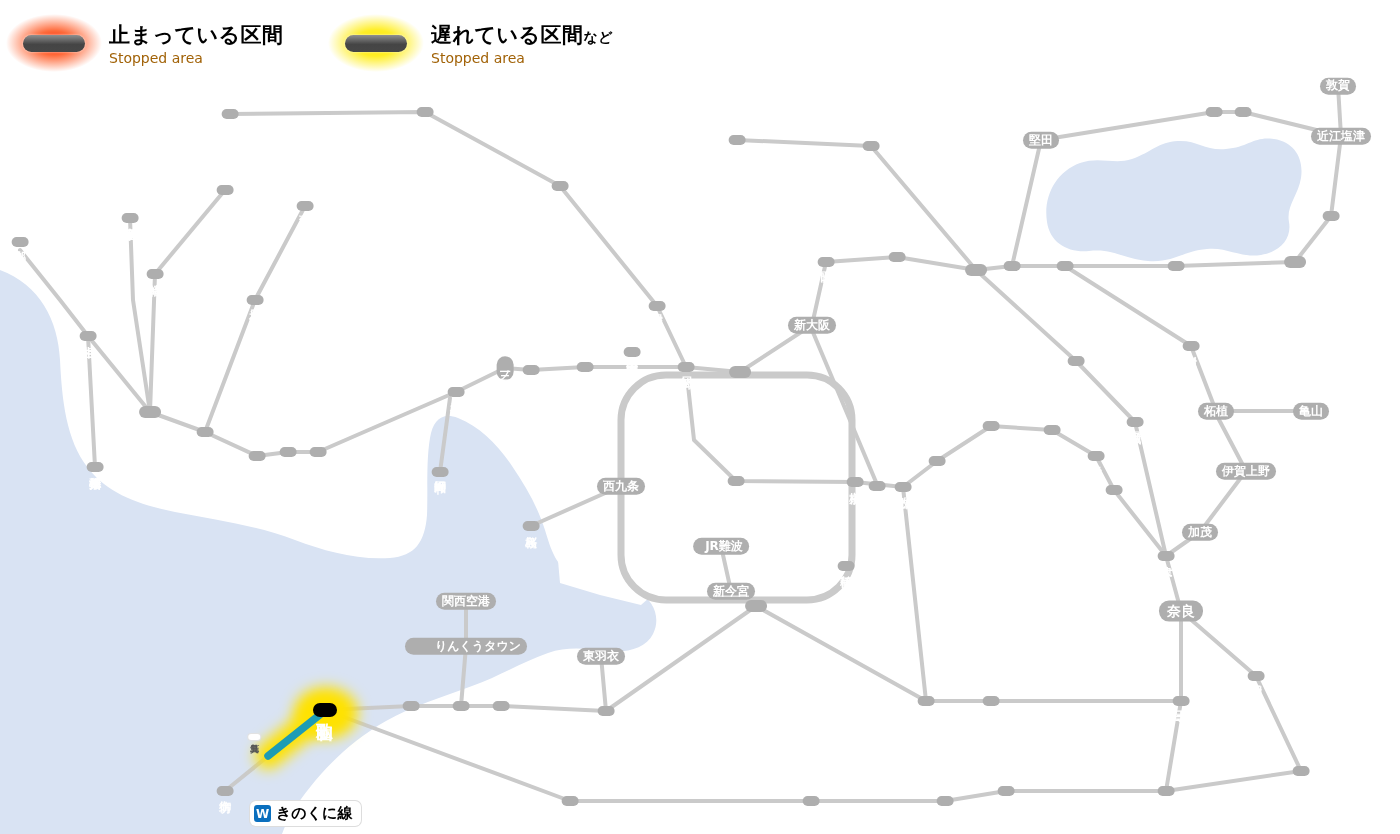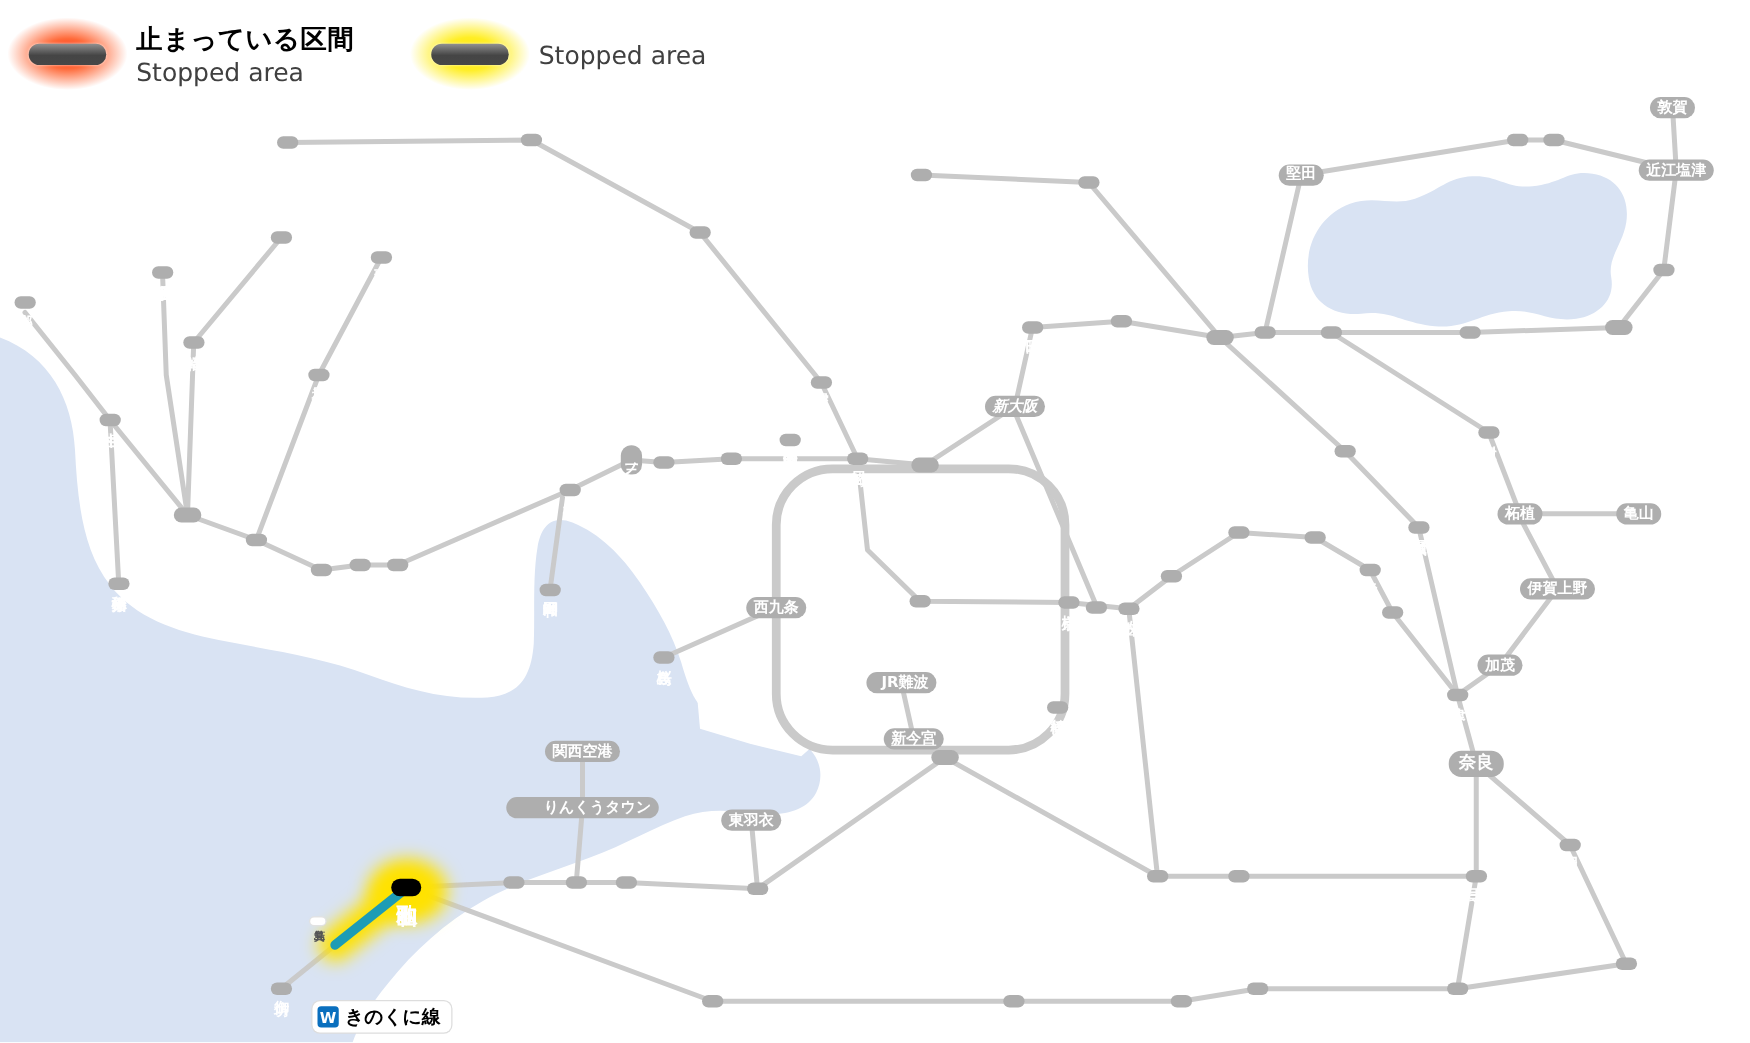--- a/index.html
+++ b/index.html
@@ -28,21 +28,21 @@
   .legend-item.second{left:328px;top:14px;}
   .glow{width:96px;height:58px;display:flex;align-items:center;justify-content:center;border-radius:50%;}
   .glow-red{background:radial-gradient(closest-side,#ff2000 0%,rgba(255,70,10,.8) 42%,rgba(255,120,40,0) 100%);}
   .glow-yellow{background:radial-gradient(closest-side,#ffe600 0%,rgba(255,235,0,.85) 45%,rgba(255,242,120,0) 100%);}
   .glow-pill{width:62px;height:17px;border-radius:9px;
     background:linear-gradient(180deg,#909090 0%,#454545 55%,#474747 100%);
     box-shadow:0 0 2px rgba(255,255,255,.9);}
   .legend-text{margin-left:7px;}
   .legend-title{font-size:21px;font-weight:bold;color:#000;letter-spacing:.5px;}
   .legend-suffix{font-size:14px;font-weight:bold;}
-  .legend-sub{font-size:20px;color:#404040;margin-top:1px;}
+  .legend-sub{font-size:14px;color:#a16207;margin-top:1px;}
   
   .line-badge{
     position:absolute;left:250px;top:801px;display:flex;align-items:center;gap:5px;
     background:#fff;border-radius:6px;padding:3px 9px 3px 4px;
     box-shadow:0 0 0 1px #ddd;font-weight:bold;font-size:15px;color:#000;
   }
   .w-mark{
     width:17px;height:17px;border-radius:3px;background:var(--brand,#0a6fbe);color:#fff;
     display:flex;align-items:center;justify-content:center;font-size:12px;font-weight:bold;
   }
@@ -117,32 +117,32 @@
       <div class="pill pv" style="left: 318px; top: 452px;">西明石</div>
       <div class="pill pv" style="left: 456px; top: 392px;">神戸</div>
       <div class="pill pv" style="left: 440px; top: 472px;">和田岬</div>
       <div class="pill pv" style="left: 505px; top: 368px;">三ノ宮</div>
       <div class="pill pv" style="left: 531px; top: 370px;">灘</div>
       <div class="pill pv" style="left: 585px; top: 367px;">芦屋</div>
       <div class="pill pv" style="left: 632px; top: 352px;">甲子園口</div>
       <div class="pill pv" style="left: 657px; top: 306px;">塚口</div>
       <div class="pill pv" style="left: 686px; top: 367px;">尼崎</div>
       <div class="pill pv lg" style="left: 740px; top: 372px;">大阪</div>
-      <div class="pill ph" style="left: 812px; top: 325px; font-style: italic;">新大阪</div>
+      <div class="pill ph" style="left: 812px; top: 325px;">新大阪</div>
       <div class="pill pv" style="left: 826px; top: 262px;">吹田</div>
       <div class="pill pv" style="left: 897px; top: 257px;">高槻</div>
       <div class="pill pv lg" style="left: 976px; top: 270px;">京都</div>
       <div class="pill pv" style="left: 1012px; top: 266px;">山科</div>
       <div class="pill pv" style="left: 737px; top: 140px;">園部</div>
       <div class="pill pv" style="left: 871px; top: 146px;">亀岡</div>
-      <div class="pill ph" style="left: 1041px; top: 140px; font-family: Liberation Mono, monospace;">堅田</div>
+      <div class="pill ph" style="left: 1041px; top: 140px;">堅田</div>
       <div class="pill pv" style="left: 1214px; top: 112px;">近江舞子</div>
       <div class="pill pv" style="left: 1243px; top: 112px;">近江今津</div>
       <div class="pill ph" style="left: 1341px; top: 136px;">近江塩津</div>
-      <div class="pill ph" style="left: 1338px; top: 86px;">敦賀</div>
+      <div class="pill ph" style="left: 1338px; top: 86px; font-family: Liberation Mono, monospace;">敦賀</div>
       <div class="pill pv" style="left: 1331px; top: 216px;">長浜</div>
       <div class="pill pv lg" style="left: 1295px; top: 262px;">米原</div>
       <div class="pill pv" style="left: 1176px; top: 266px;">野洲</div>
       <div class="pill pv" style="left: 1065px; top: 266px;">草津</div>
       <div class="pill pv" style="left: 1076px; top: 361px;">宇治</div>
       <div class="pill pv" style="left: 1135px; top: 422px;">城陽</div>
       <div class="pill pv" style="left: 1191px; top: 346px;">貴生川</div>
       <div class="pill ph" style="left: 1216px; top: 411px;">柘植</div>
       <div class="pill ph" style="left: 1311px; top: 411px;">亀山</div>
       <div class="pill ph" style="left: 1246px; top: 471px;">伊賀上野</div>
@@ -196,20 +196,23 @@
       </div>
       <div class="legend-sub">Stopped area</div>
     </div>
   </div>
 
   <div class="legend-item second">
     <div class="glow glow-yellow">
       <div class="glow-pill"></div>
     </div>
     <div class="legend-text">
+      <div class="legend-title">
+        <span>遅れている区間</span><span class="legend-suffix">など</span>
+      </div>
       <div class="legend-sub">Stopped area</div>
     </div>
   </div>
 
   <div class="line-badge">
     <span class="w-mark">W</span>
     <span>きのくに線</span>
   </div>
 
 </div>

